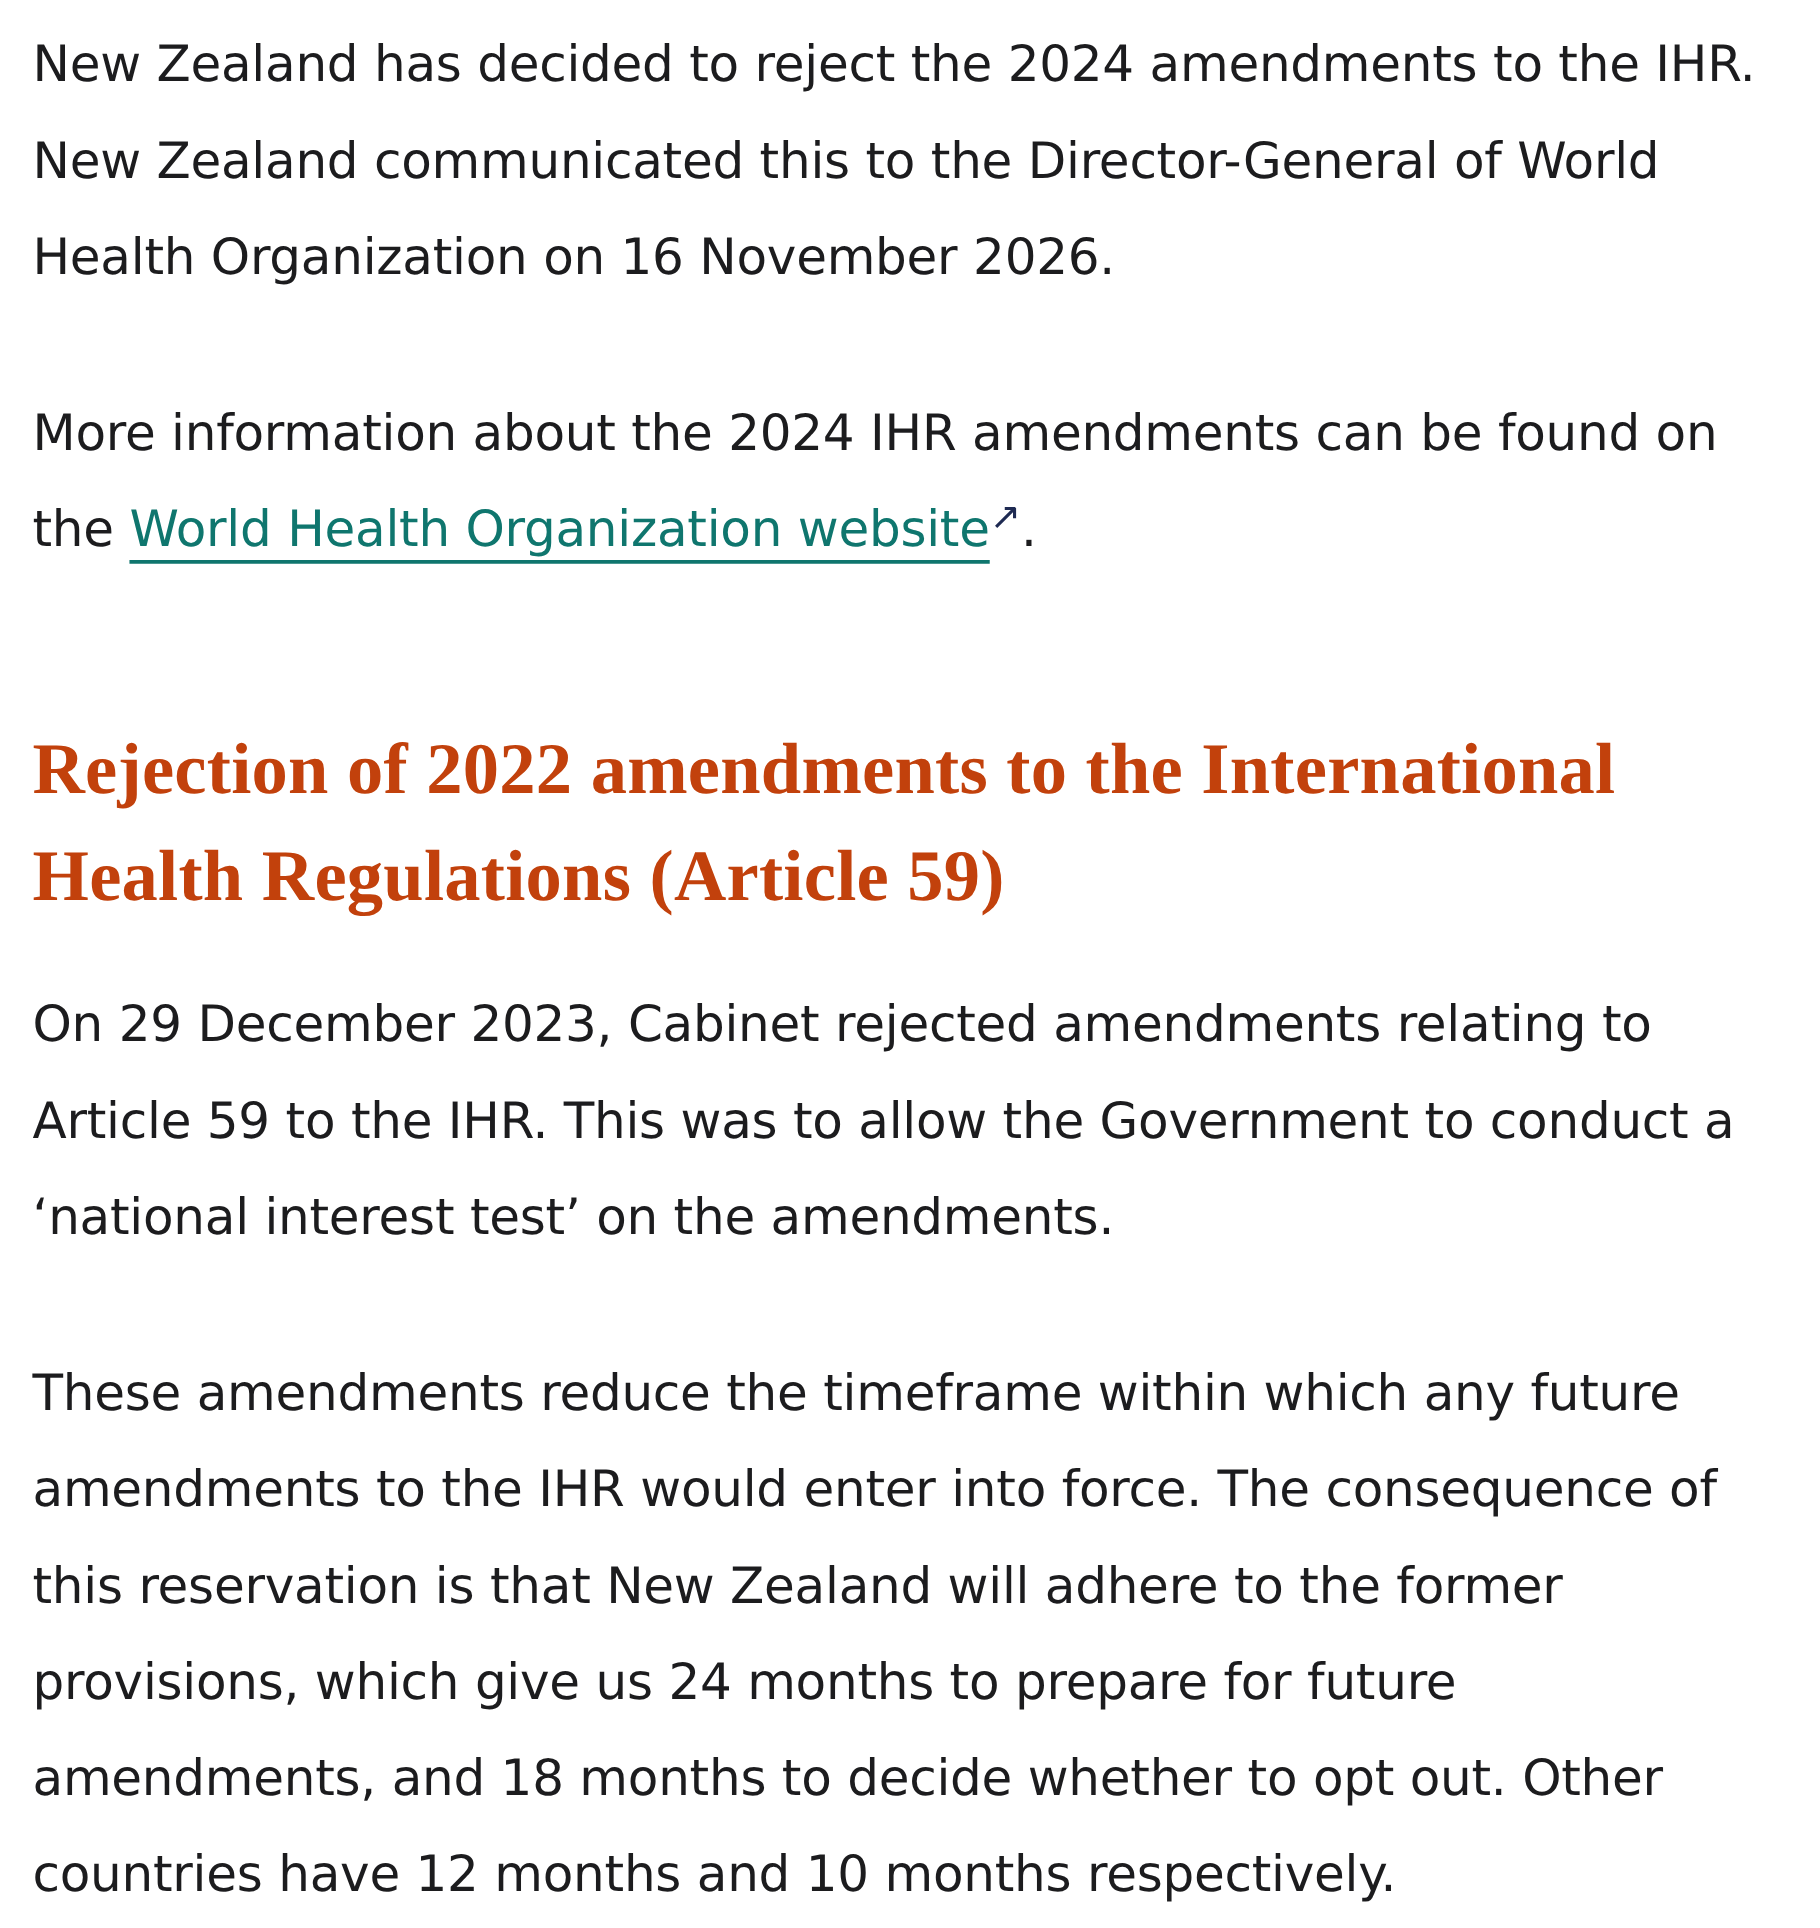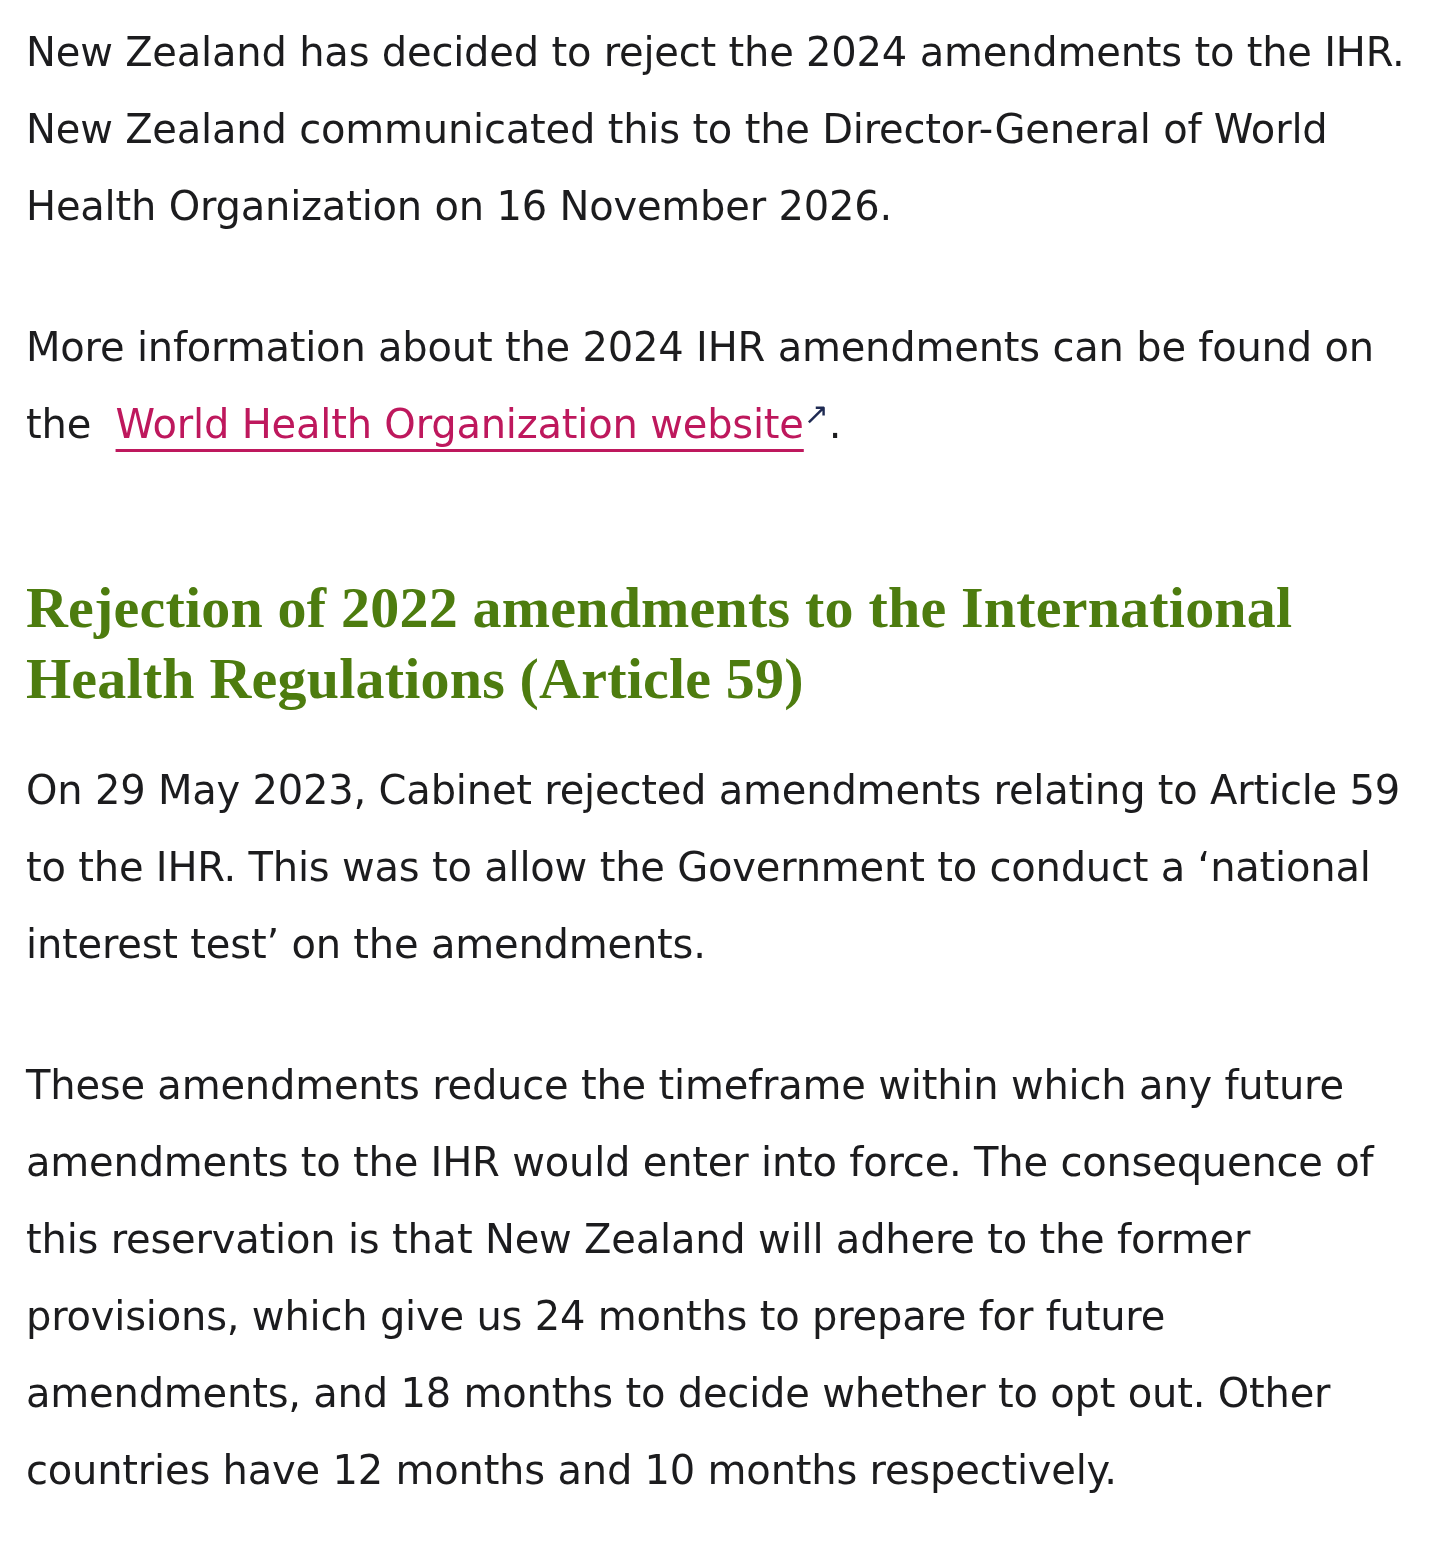--- a/index.html
+++ b/index.html
@@ -22,37 +22,36 @@
     font-size: 40px;
     line-height: 77px;
     font-weight: 400;
     color: #1c1c1e;
     letter-spacing: -0.2px;
     margin: 0 0 64px 0;
   }
   .article h2 {
     font-family: "Liberation Serif", "DejaVu Serif", serif;
     font-size: 58px;
-    line-height: 71px;
+    line-height: 86px;
     font-weight: 700;
-    color: #4d7c0f;
+    color: #c2410c;
     letter-spacing: 0.2px;
     margin: 109px 0 38px 0;
   }
   a.ext-link {
     color: #1e2a52;
     text-decoration: none;
     cursor: pointer;
   }
   a.ext-link .link-label {
     text-decoration: underline;
     text-decoration-thickness: 2.5px;
     text-underline-offset: 11px;
-    color: #be185d;
-    margin-left: 12px;
+    color: #0f766e;
   }
   a.ext-link sup.ext-arrow {
     font-size: 30px;
     line-height: 0;
     vertical-align: 14px;
     text-decoration: none;
     color: #1e2a52;
   }
 </style>
 </head>
@@ -60,18 +59,18 @@
 
 <div class="page">
   <div class="article">
 
     <p>New Zealand has decided to reject the 2024 amendments to the IHR. New Zealand communicated this to the Director-General of World Health Organization on 16 November 2026.</p>
 
     <p><span>More information about the 2024 IHR amendments can be found on the </span><a class="ext-link" href="#"><span class="link-label">World Health Organization website</span><sup class="ext-arrow">↗</sup></a><span>.</span></p>
 
     <h2>Rejection of 2022 amendments to the International Health Regulations (Article 59)</h2>
 
-    <p>On 29 May 2023, Cabinet rejected amendments relating to Article 59 to the IHR. This was to allow the Government to conduct a ‘national interest test’ on the amendments.</p>
+    <p>On 29 December 2023, Cabinet rejected amendments relating to Article 59 to the IHR. This was to allow the Government to conduct a ‘national interest test’ on the amendments.</p>
 
     <p>These amendments reduce the timeframe within which any future amendments to the IHR would enter into force. The consequence of this reservation is that New Zealand will adhere to the former provisions, which give us 24 months to prepare for future amendments, and 18 months to decide whether to opt out. Other countries have 12 months and 10 months respectively.</p>
 
   </div>
 </div>
 
 </body></html>

